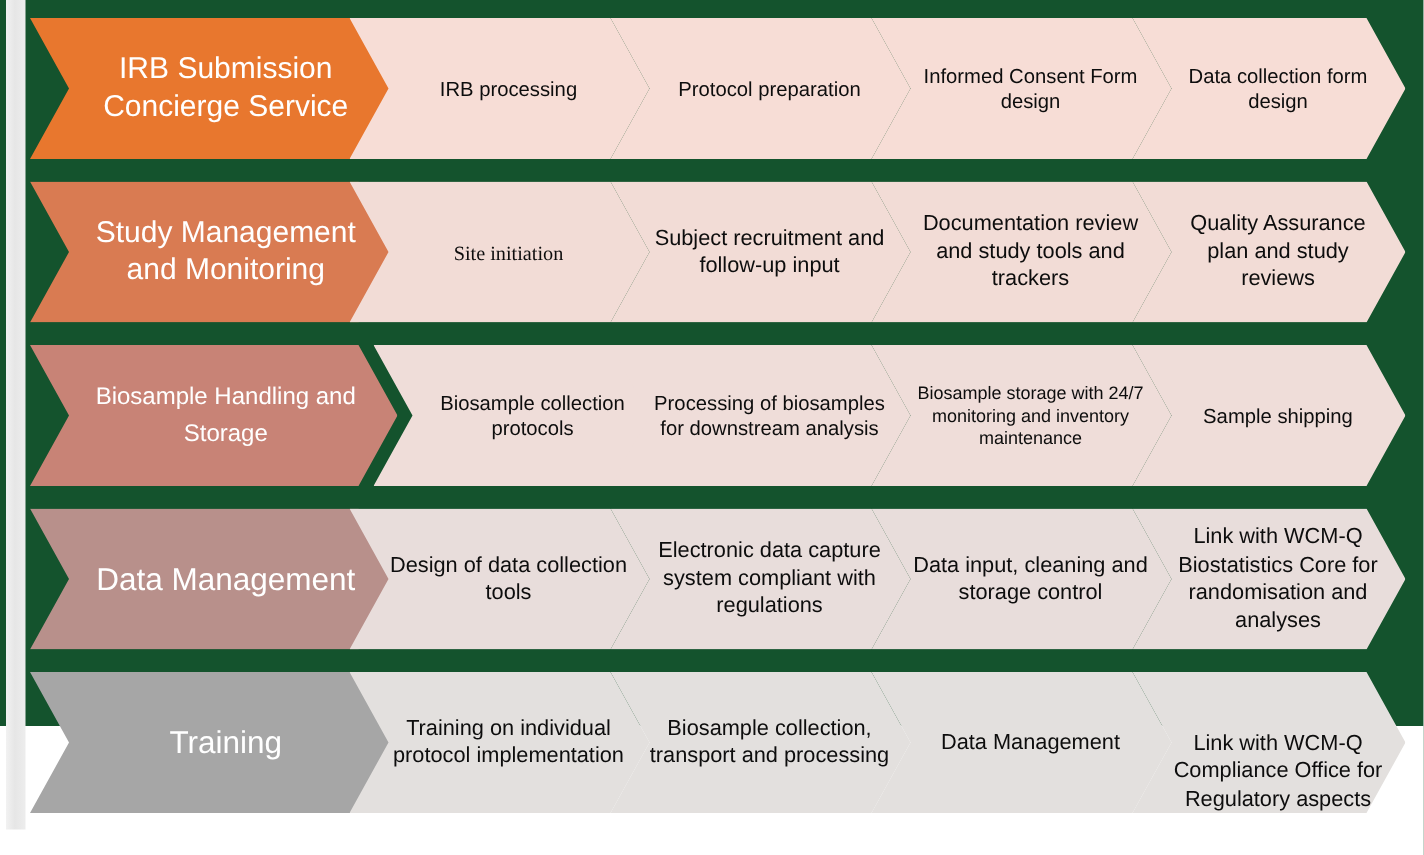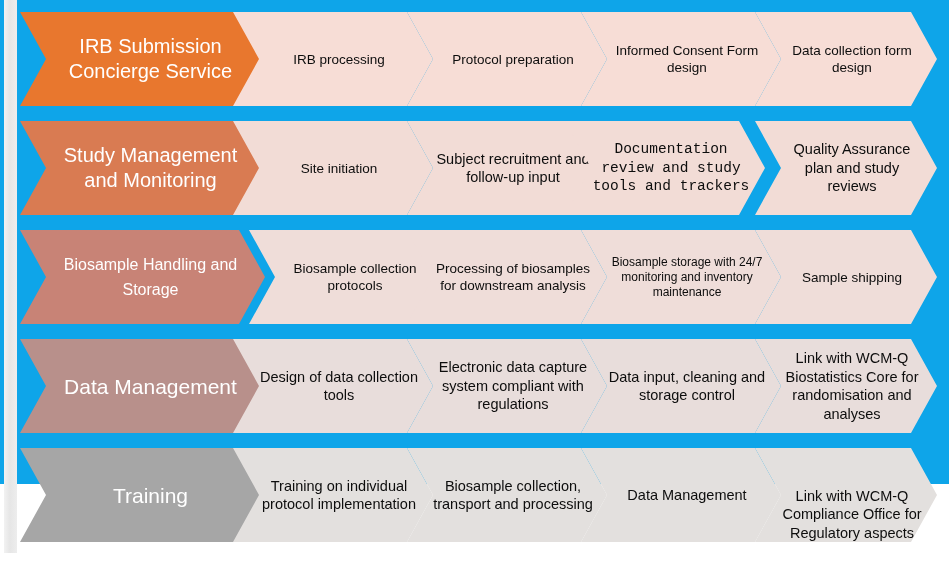--- a/index.html
+++ b/index.html
@@ -10,21 +10,21 @@
     width: 949px; height: 570px;
     font-family: "Liberation Sans", sans-serif;
     overflow: hidden;
     position: relative;
   }
 
   #canvas {
     position: relative;
     width: 949px;
     height: 484px;
-    background: #0ea5e9;
+    background: #14532d;
   }
 
   
   #left-rail {
     position: absolute;
     left: 4px; top: 0;
     width: 13px; height: 553px;
     background: linear-gradient(to right, #f2f2f2 0%, #e6e6e6 45%, #ededed 100%);
   }
 
@@ -100,27 +100,27 @@
     </div>
     <div class="chev chev-step" style="left: 755px; width: 182px; background: rgb(247, 221, 214);">
       <span class="label">Data collection form design</span>
     </div>
   </div>
 
   <div class="flow-row" style="top:121px;">
     <div class="chev chev-head" style="left: 20px; width: 245px; background: rgb(217, 123, 82);">
       <span class="label" style="font-size: 20px;">Study Management and Monitoring</span>
     </div>
-    <div class="chev chev-step" style="left: 233px; width: 200px; background: rgb(242, 220, 214);">
+    <div class="chev chev-step" style="left: 233px; width: 200px; background: rgb(242, 220, 214); font-family: Liberation Serif, serif;">
       <span class="label">Site initiation</span>
     </div>
     <div class="chev chev-step big" style="left: 407px; width: 200px; background: rgb(242, 220, 214);">
       <span class="label">Subject recruitment and follow-up input</span>
     </div>
-    <div class="chev chev-step big" style="left: 565px; width: 200px; background: rgb(242, 220, 214); font-family: Liberation Mono, monospace;">
+    <div class="chev chev-step big" style="left: 581px; width: 200px; background: rgb(242, 220, 214);">
       <span class="label">Documentation review and study tools and trackers</span>
     </div>
     <div class="chev chev-step big" style="left: 755px; width: 182px; background: rgb(242, 220, 214);">
       <span class="label">Quality Assurance plan and study reviews</span>
     </div>
   </div>
 
   <div class="flow-row" style="top:230px;">
     <div class="chev chev-head" style="left: 20px; width: 245px; background: rgb(200, 131, 118);">
       <span class="label" style="font-size: 16px;">Biosample Handling and Storage</span>

